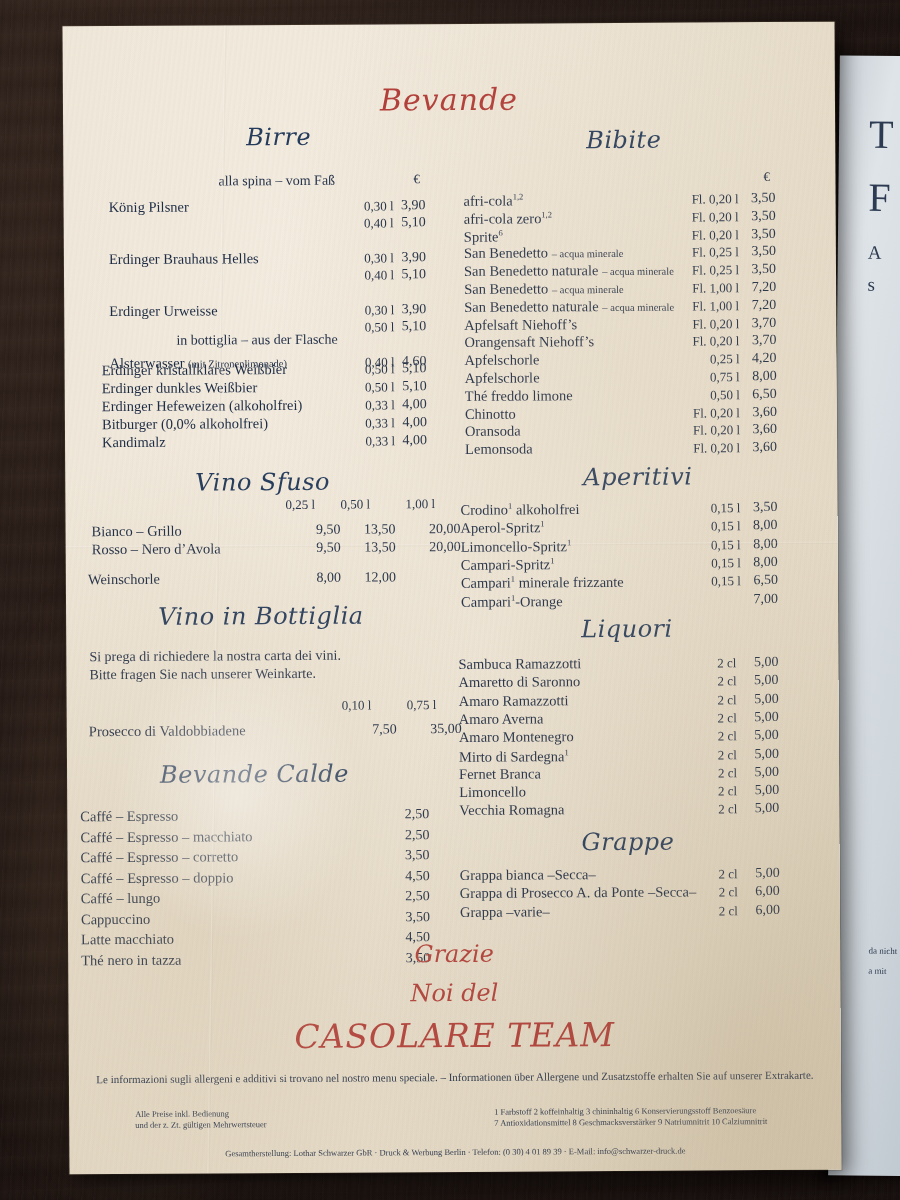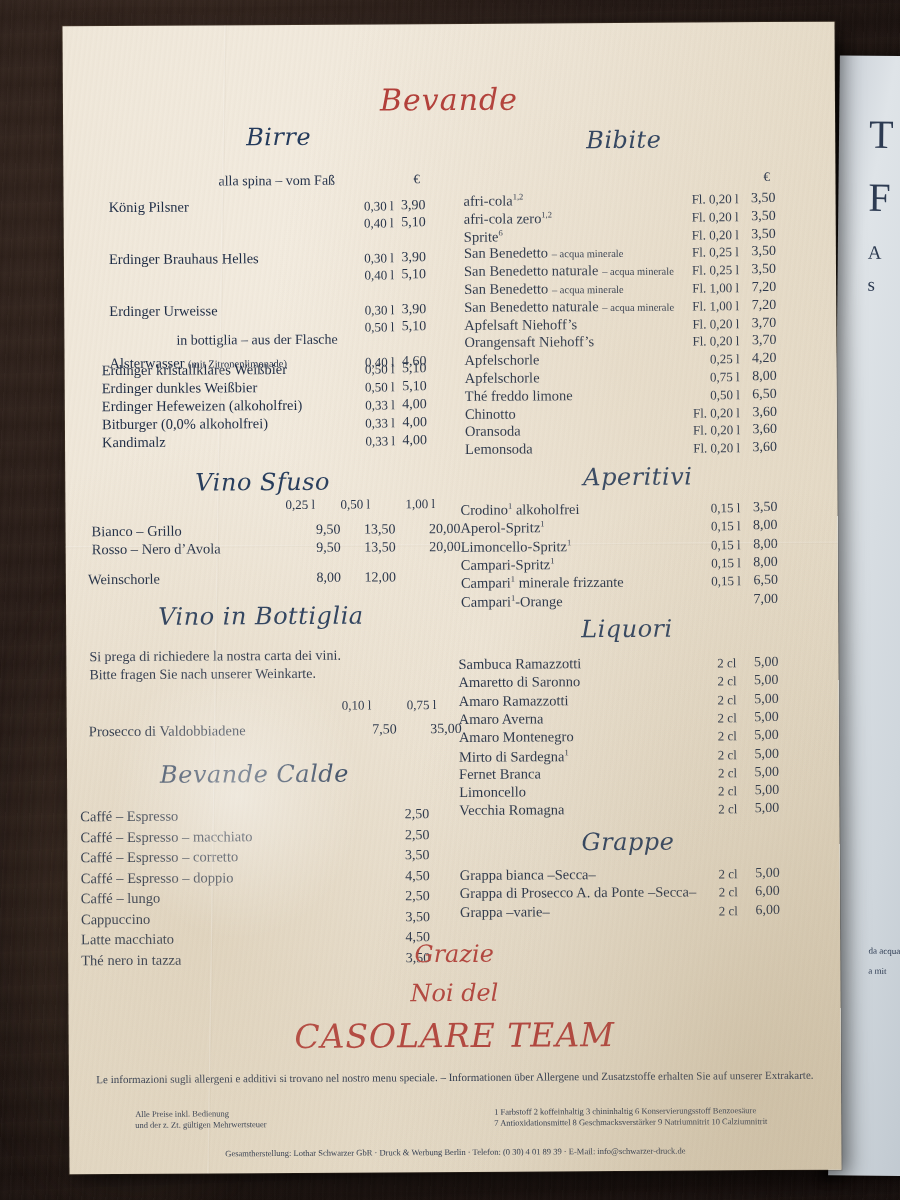--- a/index.html
+++ b/index.html
@@ -206,21 +206,21 @@
 <div class="scene">
   <div class="wood"></div>
   <div class="wood-sheen"></div>
 
   <div class="side-shadow"></div>
   <div class="side-sheet">
     <div class="sstxt s1">T</div>
     <div class="sstxt s2">F</div>
     <div class="sstxt s3">A</div>
     <div class="sstxt s4">s</div>
-    <div class="sstxt s5">da acqua</div>
+    <div class="sstxt s5">da nicht</div>
     <div class="sstxt s6">a mit</div>
   </div>
 
   <div class="paper">
     <div class="content" id="menu-content">
       <div class="hdr-main">Bevande</div>
     <div class="sec-title" style="left: 183px; top: 98px;">Birre</div>
         <div class="sub-note" style="left: 155px; top: 148px;">alla spina – vom Faß</div>
         <div class="colhdr" style="left: 350px; top: 147px;">€</div>
         <div class="row" style="left: 45px; top: 173px;">König Pilsner</div>

